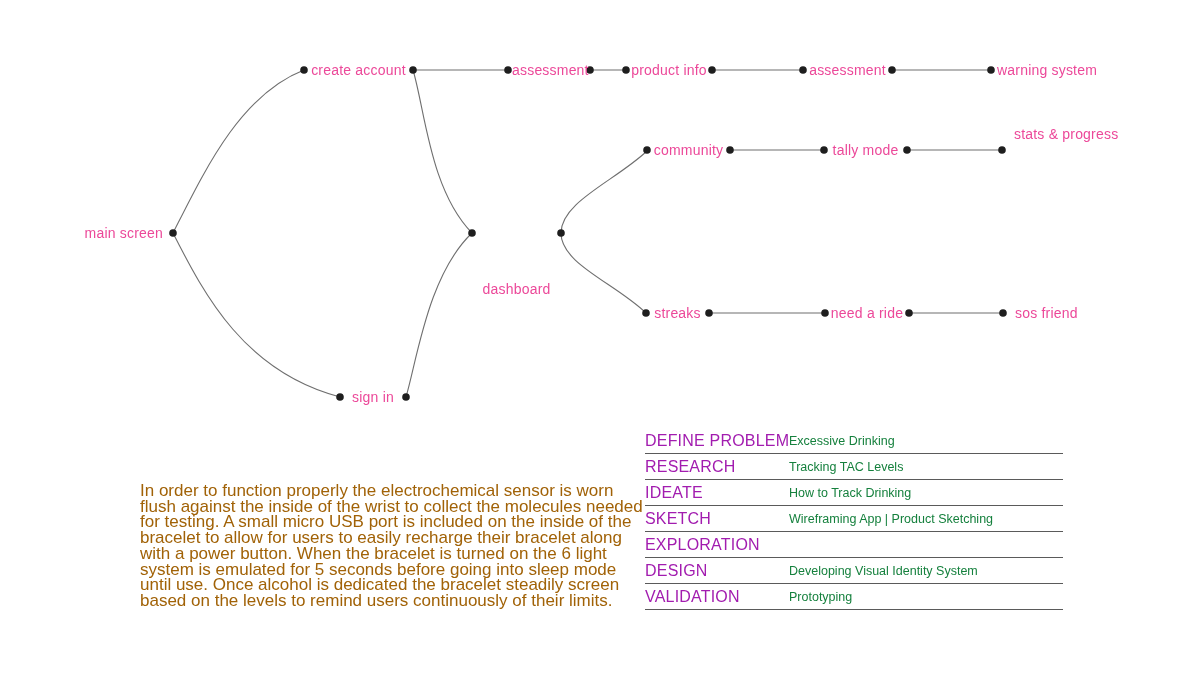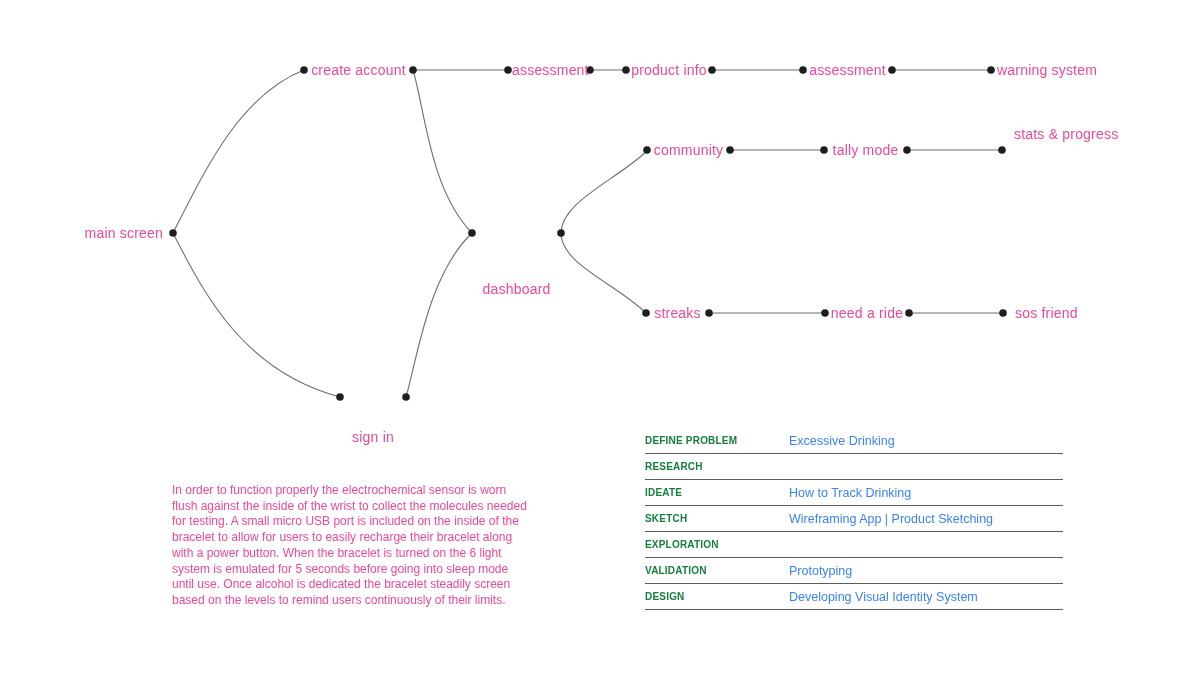--- a/index.html
+++ b/index.html
@@ -41,52 +41,51 @@
     white-space: nowrap;
   }
   .node-label.center { text-align: center; }
   .node-label.right  { text-align: right; }
   .node-label.left   { text-align: left; }
 
   .description {
     position: absolute;
     left: 140px;
     top: 483px;
-    color: #ec4899;
-    font-size: 12px;
-    margin-left: 32px;
+    color: #a16207;
+    font-size: 17px;
   }
   .description .line {
     white-space: nowrap;
     line-height: 15.7px;
   }
 
   .process-table {
     position: absolute;
     left: 645px;
     top: 428px;
     width: 418px;
   }
   .process-row {
     display: grid;
     grid-template-columns: 144px 1fr;
     align-items: center;
     height: 25px;
     border-bottom: 1px solid #5a5a5a;
   }
   .process-phase {
-    font-size: 10px;
-    font-weight: 700;
+    font-size: 16px;
+    font-weight: 400;
     letter-spacing: 0.2px;
-    color: #15803d;
+    color: #a21caf;
     white-space: nowrap;
   }
   .process-detail {
     font-size: 12.5px;
-    color: #3b82f6;
+    color: #15803d;
     white-space: nowrap;
   }
 </style>
 </head>
 <body>
 
 <div class="canvas">
 
   <svg class="flow-svg" viewBox="0 0 1200 675" xmlns="http://www.w3.org/2000/svg">
 
@@ -126,21 +125,21 @@
     <circle cx="1002" cy="150" r="3.8"></circle>
     <circle cx="646" cy="313" r="3.8"></circle>
     <circle cx="709" cy="313" r="3.8"></circle>
     <circle cx="825" cy="313" r="3.8"></circle>
     <circle cx="909" cy="313" r="3.8"></circle>
     <circle cx="1003" cy="313" r="3.8"></circle>
   </svg>
 
   <span class="node-label right" style="left:61px;  top:223px; width:102px;">main screen</span>
   <span class="node-label center" style="left:308px; top:60px;  width:101px;">create account</span>
-  <span class="node-label center" style="left:344px; top:387px; width:58px;margin-top:40px;">sign in</span>
+  <span class="node-label center" style="left:344px; top:387px; width:58px;">sign in</span>
   <span class="node-label center" style="left:476px; top:231px; width:81px;margin-top:48px;">dashboard</span>
   <span class="node-label center" style="left:512px; top:60px;  width:74px;">assessment</span>
   <span class="node-label center" style="left:630px; top:60px;  width:78px;">product info</span>
   <span class="node-label center" style="left:807px; top:60px;  width:81px;">assessment</span>
   <span class="node-label left" style="left:997px; top:60px;">warning system</span>
   <span class="node-label center" style="left:651px; top:140px; width:75px;text-align:center;">community</span>
   <span class="node-label center" style="left:828px; top:140px; width:75px;">tally mode</span>
   <span class="node-label left" style="left:1014px;top:124px;">stats &amp; progress</span>
   <span class="node-label center" style="left:650px; top:303px; width:55px;">streaks</span>
   <span class="node-label center" style="left:829px; top:303px; width:76px;">need a ride</span>
@@ -157,35 +156,36 @@
     <div class="line">based on the levels to remind users continuously of their limits.</div>
   </div>
 
   <div class="process-table">
     <div class="process-row">
       <span class="process-phase">DEFINE PROBLEM</span>
       <span class="process-detail">Excessive Drinking</span>
     </div>
     <div class="process-row">
       <span class="process-phase">RESEARCH</span>
+      <span class="process-detail">Tracking TAC Levels</span>
     </div>
     <div class="process-row">
       <span class="process-phase">IDEATE</span>
       <span class="process-detail">How to Track Drinking</span>
     </div>
     <div class="process-row">
       <span class="process-phase">SKETCH</span>
       <span class="process-detail">Wireframing App | Product Sketching</span>
     </div>
     <div class="process-row">
       <span class="process-phase">EXPLORATION</span>
     </div>
     <div class="process-row">
+      <span class="process-phase">DESIGN</span>
+      <span class="process-detail">Developing Visual Identity System</span>
+    </div>
+    <div class="process-row">
       <span class="process-phase">VALIDATION</span>
       <span class="process-detail">Prototyping</span>
-    </div>
-    <div class="process-row">
-      <span class="process-phase">DESIGN</span>
-      <span class="process-detail">Developing Visual Identity System</span>
     </div>
   </div>
 
 </div>
 
 </body></html>

